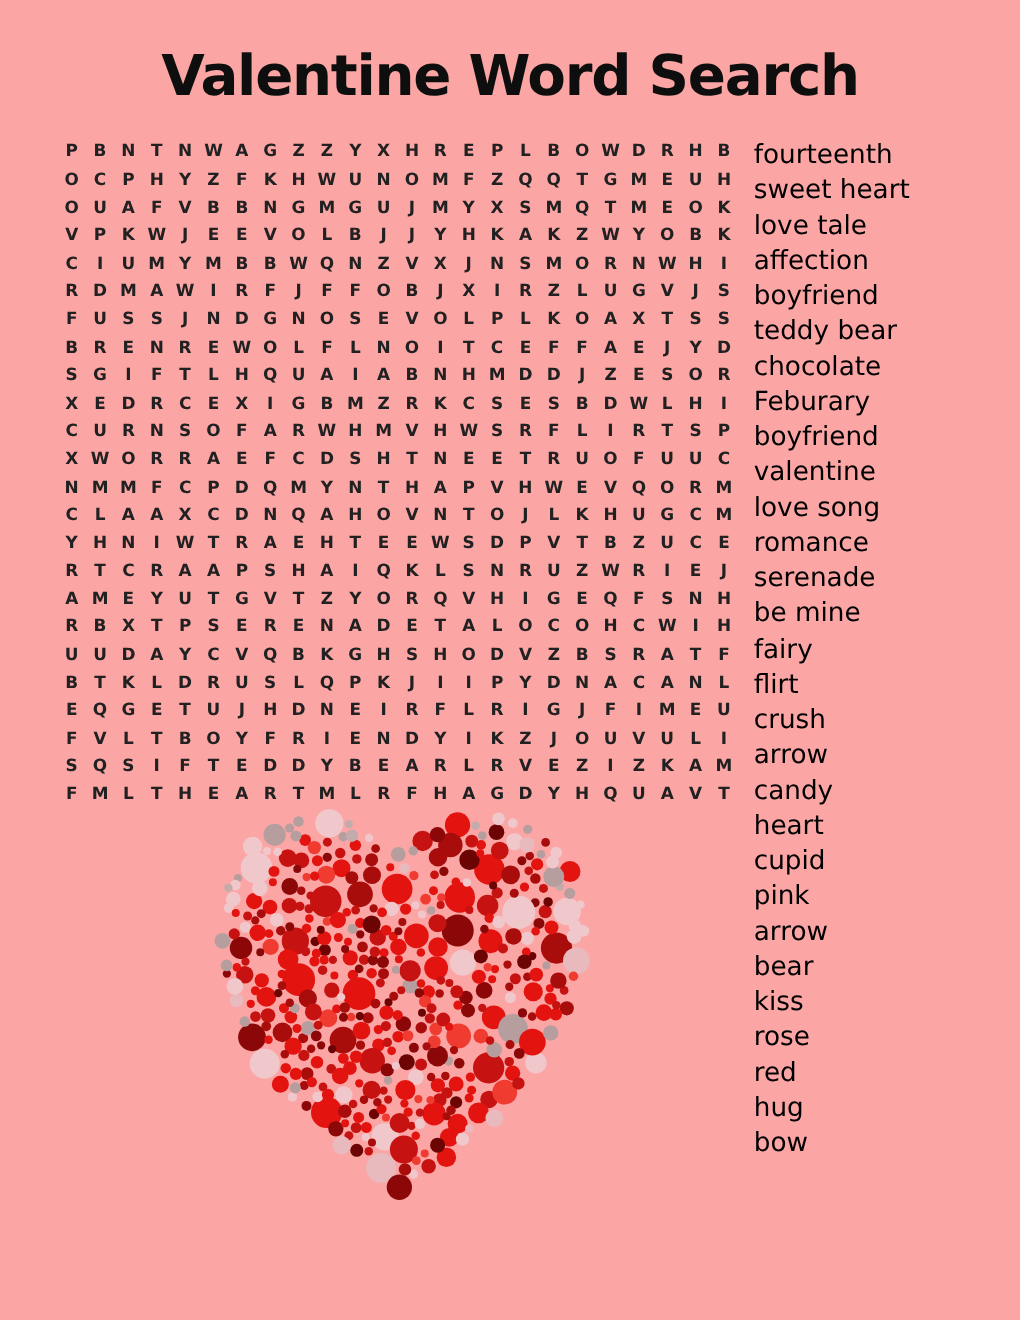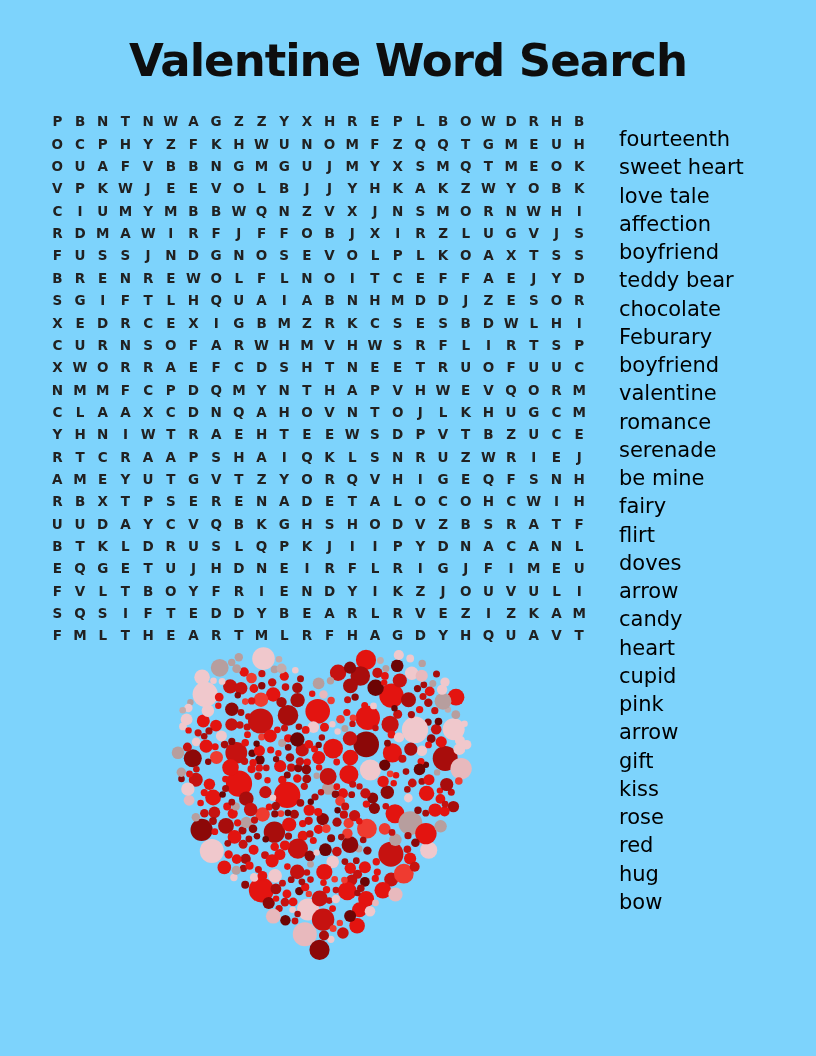--- a/index.html
+++ b/index.html
@@ -1,36 +1,36 @@
 <!DOCTYPE html>
 <html><head>
 <meta charset="utf-8">
 <style>
   html,body{margin:0;padding:0;background:#ffffff;}
   body{
     width:816px;height:1056px;position:relative;overflow:hidden;
     font-family:"DejaVu Sans","Liberation Sans",sans-serif;
   }
-  .page{position:absolute;inset:0;background:#7dd3fc;}
+  .page{position:absolute;inset:0;background:#fca5a5;}
   .title{
     position:absolute;top:34px;left:0;width:100%;
     text-align:center;font-size:45px;font-weight:600;color:#0e0e0e;
     letter-spacing:-1px;margin:0;
   }
   .grid{
     position:absolute;left:46px;top:111px;
     display:grid;grid-template-columns:repeat(24,22.7px);grid-auto-rows:22.35px;
   }
   .grid .cell{
     display:flex;align-items:center;justify-content:center;
     font-size:13.5px;font-weight:600;color:#212121;line-height:1;
   }
   .words{
     position:absolute;left:603px;top:109px;
-    list-style:none;margin:16px;padding:0;
+    list-style:none;margin:0;padding:0;
   }
   .words li{
     font-size:21px;line-height:28.25px;color:#000000;white-space:nowrap;
   }
   .heart-wrap{
     position:absolute;left:160px;top:643px;width:330px;height:330px;
   }
   .heart-wrap svg{overflow:visible;display:block;}
 </style>
 </head>
@@ -623,33 +623,34 @@
       <li>fourteenth</li>
       <li>sweet heart</li>
       <li>love tale</li>
       <li>affection</li>
       <li>boyfriend</li>
       <li>teddy bear</li>
       <li>chocolate</li>
       <li>Feburary</li>
       <li>boyfriend</li>
       <li>valentine</li>
+      <li>love song</li>
       <li>romance</li>
       <li>serenade</li>
       <li>be mine</li>
       <li>fairy</li>
       <li>flirt</li>
-      <li>doves</li>
+      <li>crush</li>
       <li>arrow</li>
       <li>candy</li>
       <li>heart</li>
       <li>cupid</li>
       <li>pink</li>
       <li>arrow</li>
-      <li>gift</li>
+      <li>bear</li>
       <li>kiss</li>
       <li>rose</li>
       <li>red</li>
       <li>hug</li>
       <li>bow</li>
     </ul>
 
   <div class="heart-wrap">
     <svg id="heart-svg" width="330" height="330" viewBox="0 0 330 330" xmlns="http://www.w3.org/2000/svg">
         <circle cx="170.9" cy="296.3" r="3.6" fill="#f0c8cc"></circle>

